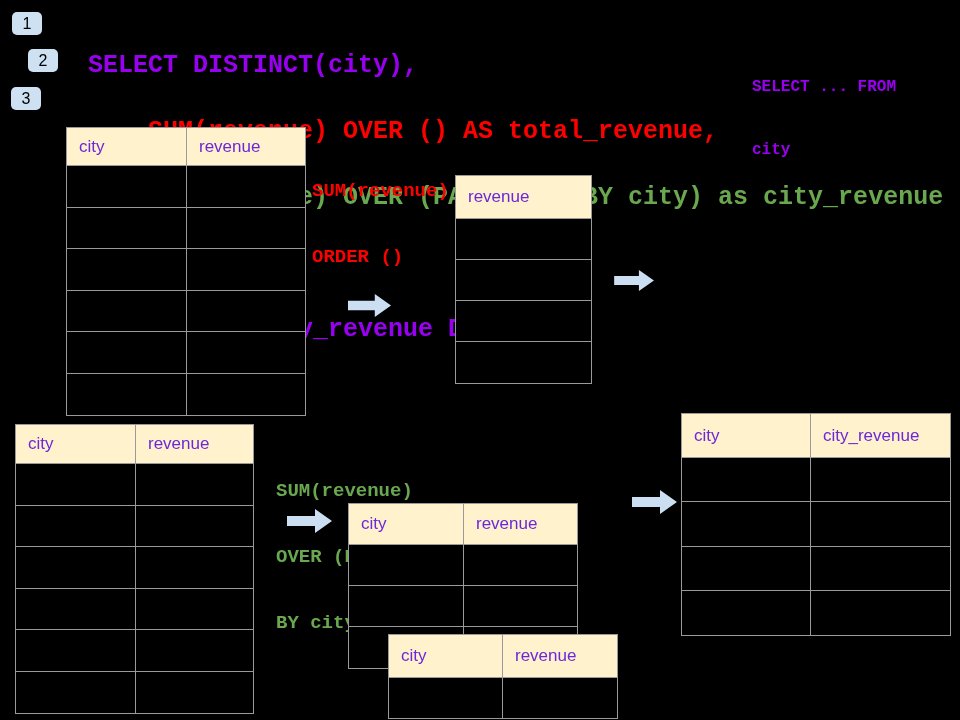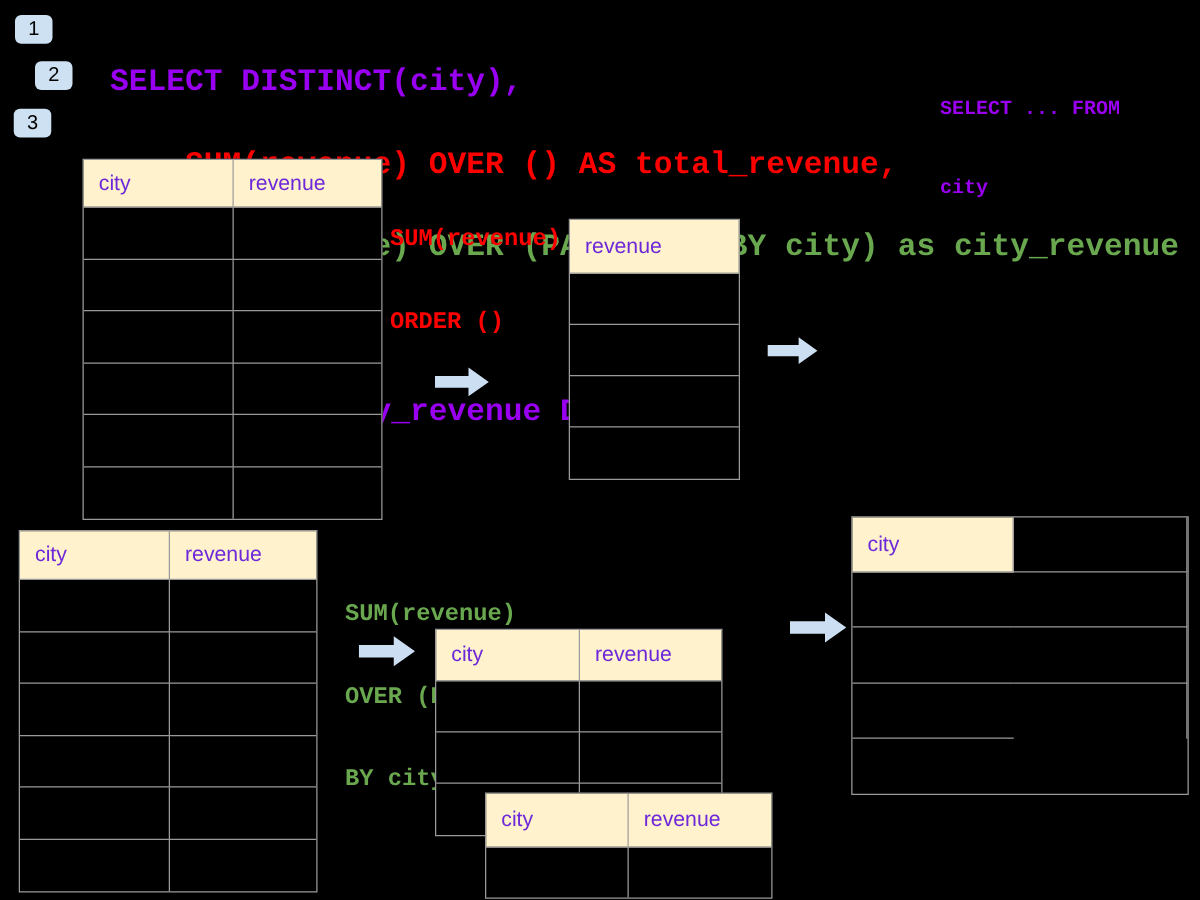--- a/index.html
+++ b/index.html
@@ -174,20 +174,21 @@
     <div class="td lr"></div>
       <div class="td lc lr"></div>
   </div>
 
   <svg class="arrow" id="arrow-4" viewBox="0 0 46 26">
     <polygon points="0,8 28,8 28,1 45,13 28,25 28,18 0,18"></polygon>
   </svg>
 
   <div class="tbl" id="tbl-final">
     <div class="th">city</div>
+    <div class="th lc">city_revenue</div>
     <div class="td"></div>
       <div class="td lc"></div>
     <div class="td"></div>
       <div class="td lc"></div>
     <div class="td"></div>
       <div class="td lc"></div>
     <div class="td lr"></div>
       <div class="td lc lr"></div>
   </div>
 

